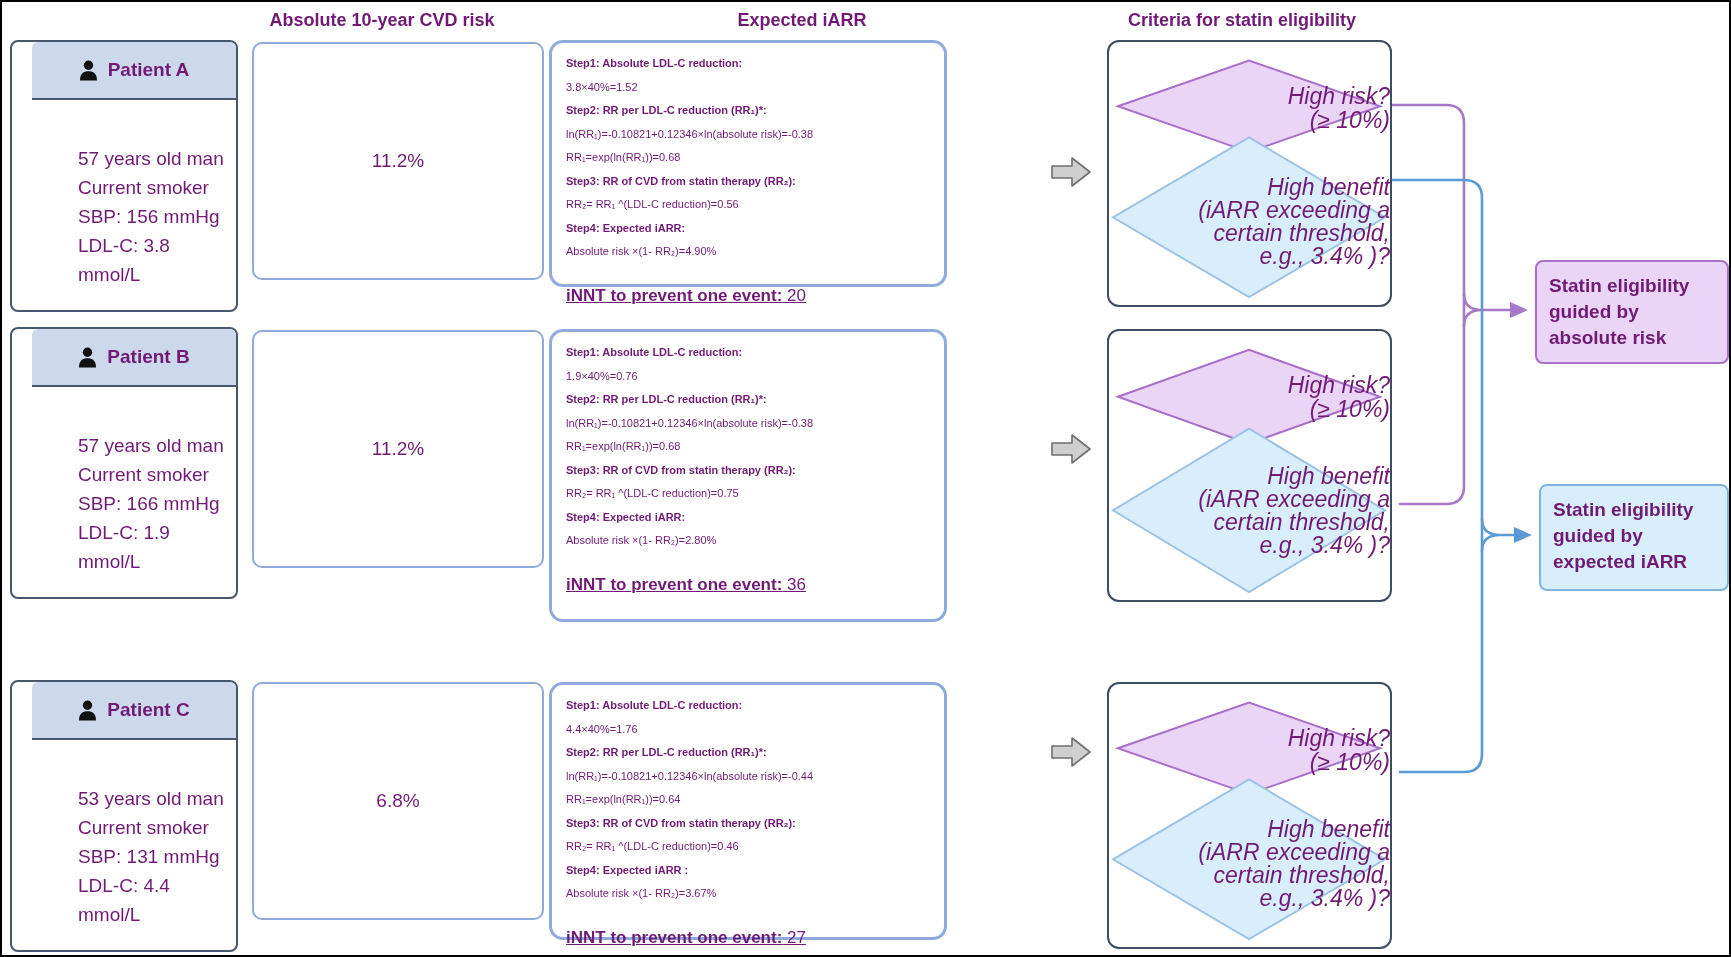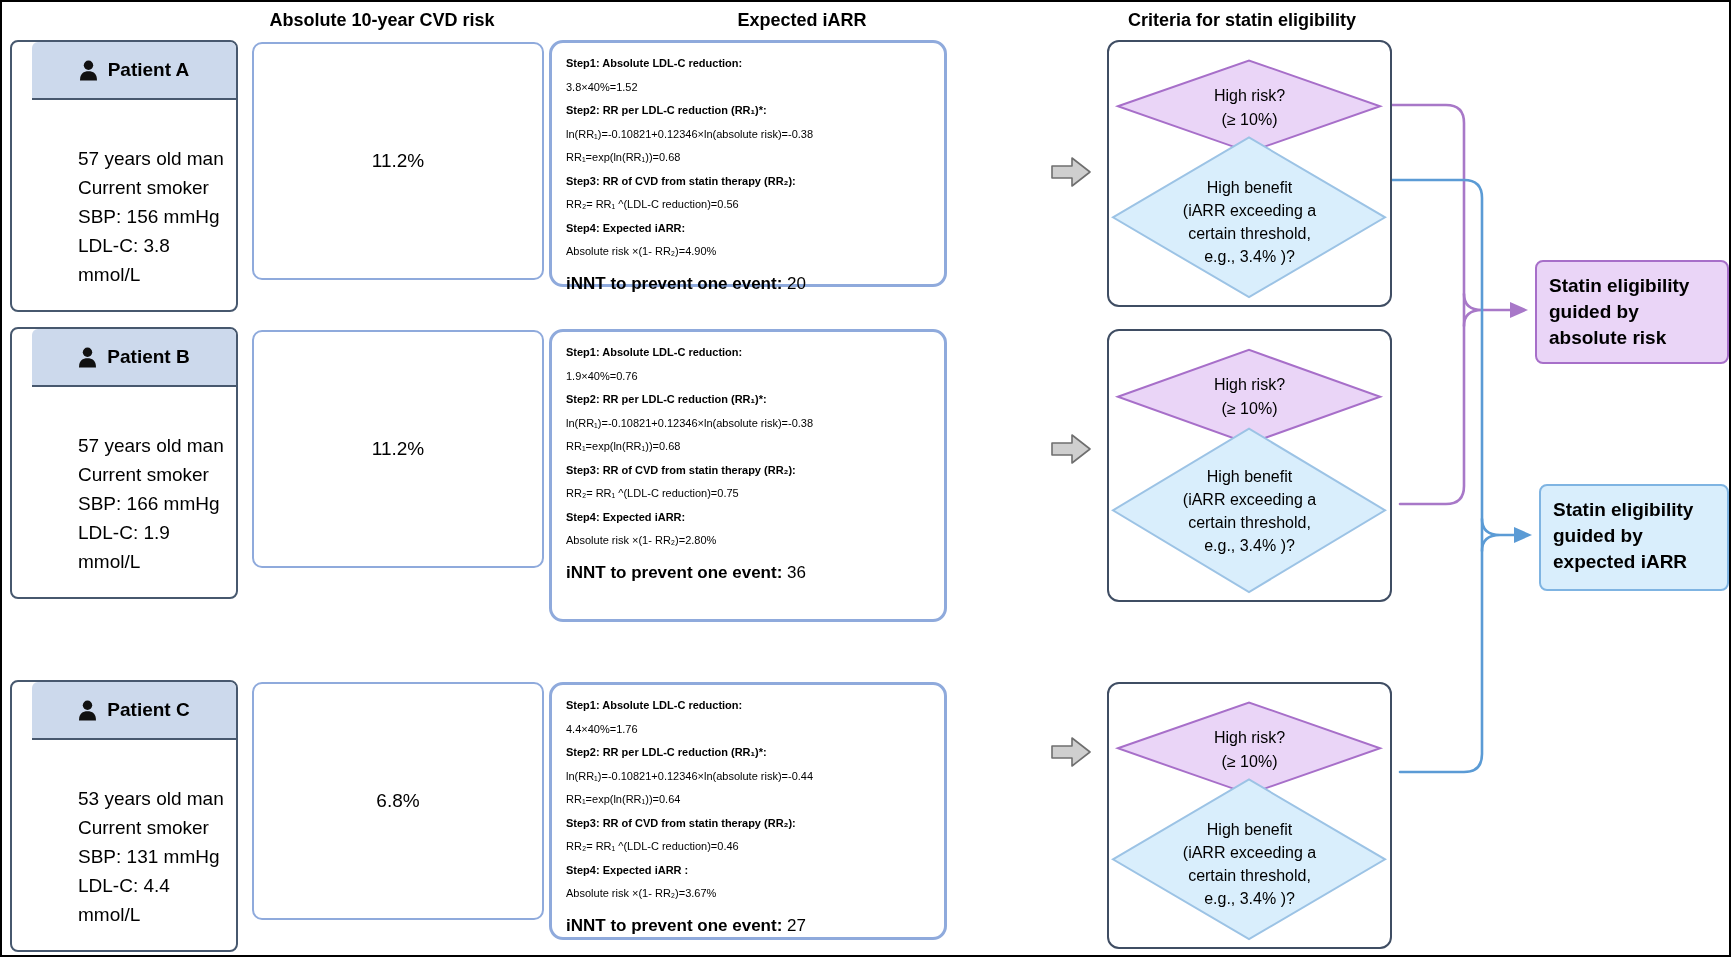--- a/index.html
+++ b/index.html
@@ -1,19 +1,19 @@
 <!DOCTYPE html>
 <html style="--slate: #47586e; --slate2: #3f4d63; --hdrbg: #ccd9ec; --lblue: #8faadc; --pfill: #ead5f7; --pstroke: #a76fc9; --bfill: #d9eefc; --bstroke: #9cc3e5; --bstroke2: #7fb4e2; --cpurple: #a878c8; --cblue: #5b9bd5; --gray: #cfcfcf;"><head>
 <meta charset="utf-8">
 <style>
   html,body{margin:0;padding:0;background:#fff;}
   #canvas{
     position:relative;width:1731px;height:957px;box-sizing:border-box;
     border:2px solid #000;background:#fff;overflow:hidden;
-    font-family:"Liberation Sans","DejaVu Sans",sans-serif;color:#000000;
+    font-family:"Liberation Sans","DejaVu Sans",sans-serif;color:#701a75;
   }
   .col-header{position:absolute;top:8px;font-size:18px;font-weight:bold;text-align:center;white-space:nowrap;}
   #hdr-risk{left:230px;width:300px;}
   #hdr-iarr{left:650px;width:300px;}
   #hdr-criteria{left:1090px;width:300px;}
 
   .patient-card{position:absolute;box-sizing:border-box;background:#fff;
     border:2px solid var(--slate);border-radius:8px;}
   .pc-header{height:56px;background:var(--hdrbg);border-bottom:2px solid var(--slate);
     border-radius:6px 6px 0 0;display:flex;align-items:center;justify-content:center;gap:10px;
@@ -22,29 +22,29 @@
   .pc-body{padding:44px 8px 0 26px;font-size:19px;line-height:29px;margin-left:40px;}
 
   .risk-box{position:absolute;box-sizing:border-box;background:#fff;
     border:2px solid var(--lblue);border-radius:10px;
     display:flex;align-items:center;justify-content:center;font-size:19px;}
 
   .iarr-box{position:absolute;box-sizing:border-box;background:#fff;
     border:3px solid var(--lblue);border-radius:14px;padding:9px 4px 0 14px;}
   .step-line{font-size:11px;line-height:23.5px;white-space:nowrap;}
   .step-line.bold{font-weight:bold;}
-  .innt{font-size:17px;margin-top:10px;white-space:nowrap;}
+  .innt{font-size:17px;margin-top:22px;white-space:nowrap;text-decoration:underline;}
   .innt b{font-weight:bold;}
 
   .flow-arrow{position:absolute;}
 
   .criteria-box{position:absolute;box-sizing:border-box;background:#fff;
     border:2.5px solid var(--slate2);border-radius:12px;}
   .diamonds{position:absolute;left:0;top:0;width:100%;height:100%;}
-  .hr-text,.hb-text{position:absolute;left:0;right:0;text-align:center;font-size:16px;}
+  .hr-text,.hb-text{position:absolute;left:0;right:0;text-align:right;font-size:23px;font-style:italic;}
   .hr-text{top:42px;line-height:24px;}
   .hb-text{top:134px;line-height:23px;}
 
   .outcome{position:absolute;box-sizing:border-box;border-radius:8px;
     padding:11px 12px;font-size:19px;font-weight:bold;line-height:26px;}
   #outcome-purple{left:1533px;top:258px;width:194px;height:104px;
     background:var(--pfill);border:2.5px solid var(--pstroke);}
   #outcome-blue{left:1537px;top:482px;width:190px;height:107px;
     background:var(--bfill);border:2.5px solid var(--bstroke2);}
 

